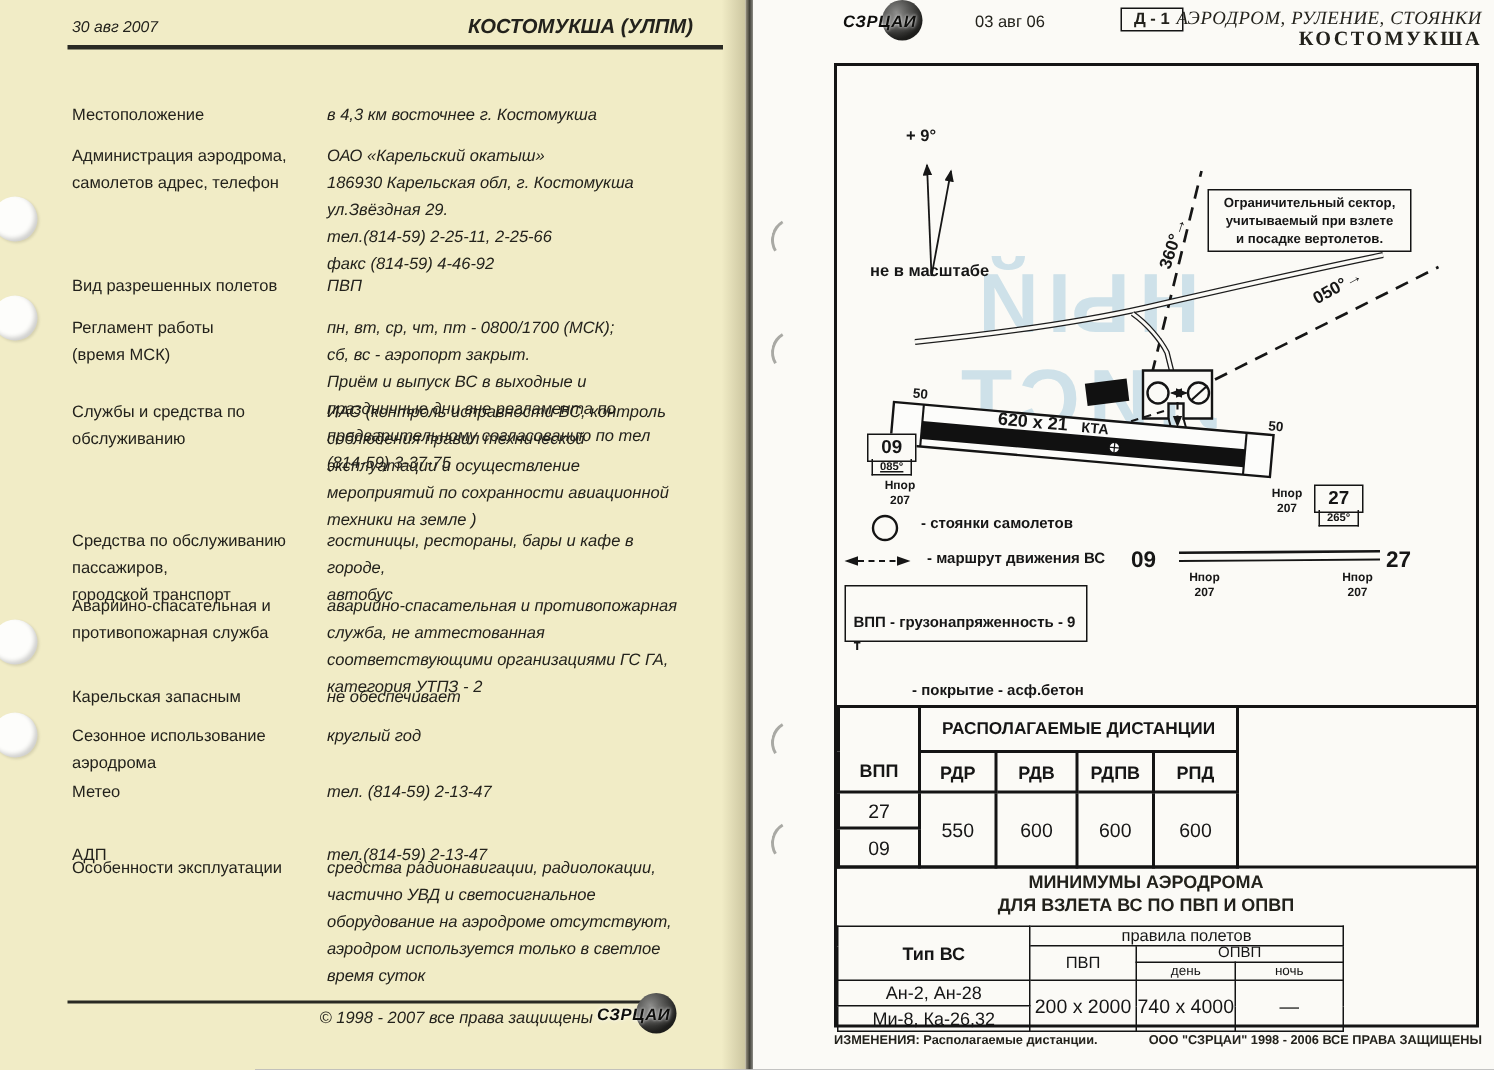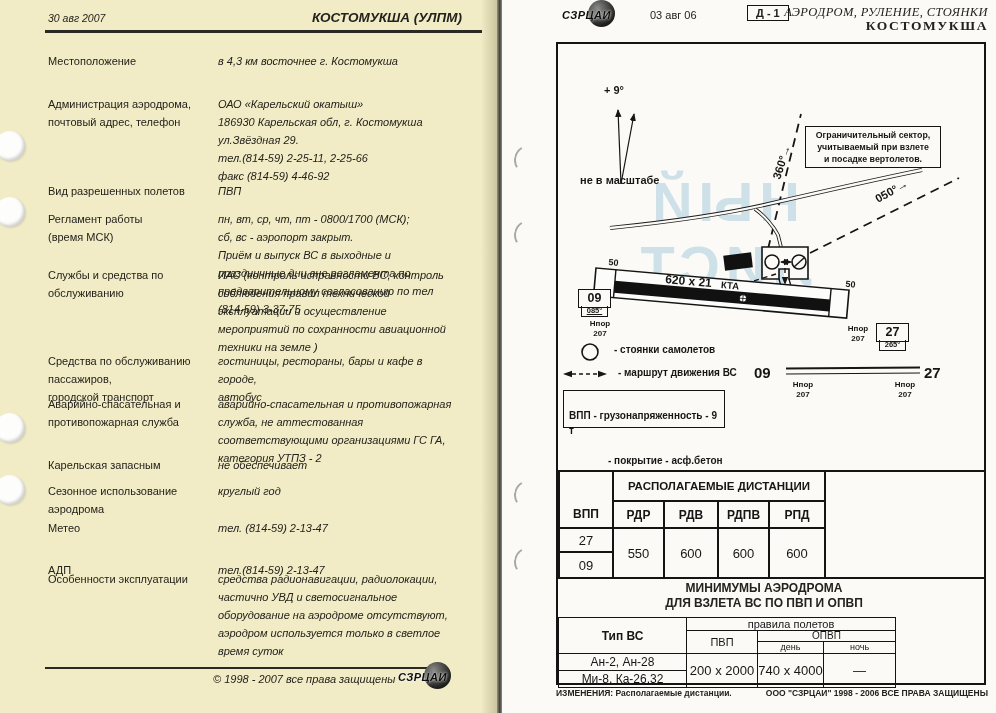--- a/index.html
+++ b/index.html
@@ -13,21 +13,21 @@
   .lp-bottom{position:absolute;bottom:0;left:0;width:100%;height:10px;
              background:linear-gradient(#cfcbb4,#ececе8);}
   .hole{position:absolute;left:-5px;width:30px;height:30px;border-radius:50%;background:#fdfdfb;
         box-shadow:inset -2px -2px 3px rgba(0,0,0,.18),1px 1px 2px rgba(0,0,0,.12);}
   .lp-date{position:absolute;left:48px;top:12px;font-size:10.5px;font-style:italic;}
   .lp-title{position:absolute;right:35px;top:10px;font-size:13.5px;font-weight:bold;font-style:italic;}
   .lp-rule{position:absolute;left:45px;top:30px;width:437px;height:3px;background:#2a2a24;}
   .lp-row{position:absolute;left:48px;width:442px;display:flex;font-size:11px;line-height:18px;}
   .lp-label{width:170px;white-space:pre-line;}
   .lp-value{flex:1;font-style:italic;white-space:pre-line;}
-  .r0{top:52px}.r1{top:95px}.r2{top:182px}.r3{top:210px}.r4{top:266px}.r5{top:352px}
+  .r0{top:68px}.r1{top:95px}.r2{top:182px}.r3{top:210px}.r4{top:266px}.r5{top:352px}
   .r6{top:395px}.r7{top:456px}.r8{top:482px}.r9{top:519px}.r10{top:561px}.r11{top:570px}
   .lp-frule{position:absolute;left:45px;top:667px;width:402px;height:2px;background:#2a2a24;}
   .lp-copy{position:absolute;left:213px;top:673px;font-size:11px;font-style:italic;}
   .logo{position:absolute;width:70px;height:34px;}
   .logo-globe{position:absolute;left:26px;top:-4px;width:27px;height:27px;border-radius:50%;
               background:radial-gradient(circle at 35% 30%,#8a8a88,#1d1d1b 70%);}
   .logo-text{position:absolute;left:0;top:5px;font-size:11px;font-weight:bold;font-style:italic;
              letter-spacing:.5px;color:#0e0e0c;text-shadow:0 0 2px rgba(255,255,255,.85),0 0 4px rgba(255,255,255,.6);text-align:center;}
   .lp-logo{left:398px;top:666px;}
 
@@ -115,21 +115,21 @@
     <div class="lp-date">30 авг 2007</div>
     <div class="lp-title">КОСТОМУКША  (УЛПМ)</div>
     <div class="lp-rule"></div>
 
     <div class="lp-row r0">
         <div class="lp-label">Местоположение</div>
         <div class="lp-value">в 4,3 км восточнее г. Костомукша</div>
       </div>
     <div class="lp-row r1">
         <div class="lp-label">Администрация аэродрома,
-почтовый адрес, телефон</div>
+самолетов адрес, телефон</div>
         <div class="lp-value">ОАО «Карельский окатыш»
 186930 Карельская обл, г. Костомукша
 ул.Звёздная 29.
 тел.(814-59) 2-25-11, 2-25-66
 факс (814-59) 4-46-92</div>
       </div>
     <div class="lp-row r2">
         <div class="lp-label">Вид разрешенных полетов</div>
         <div class="lp-value">ПВП</div>
       </div>

